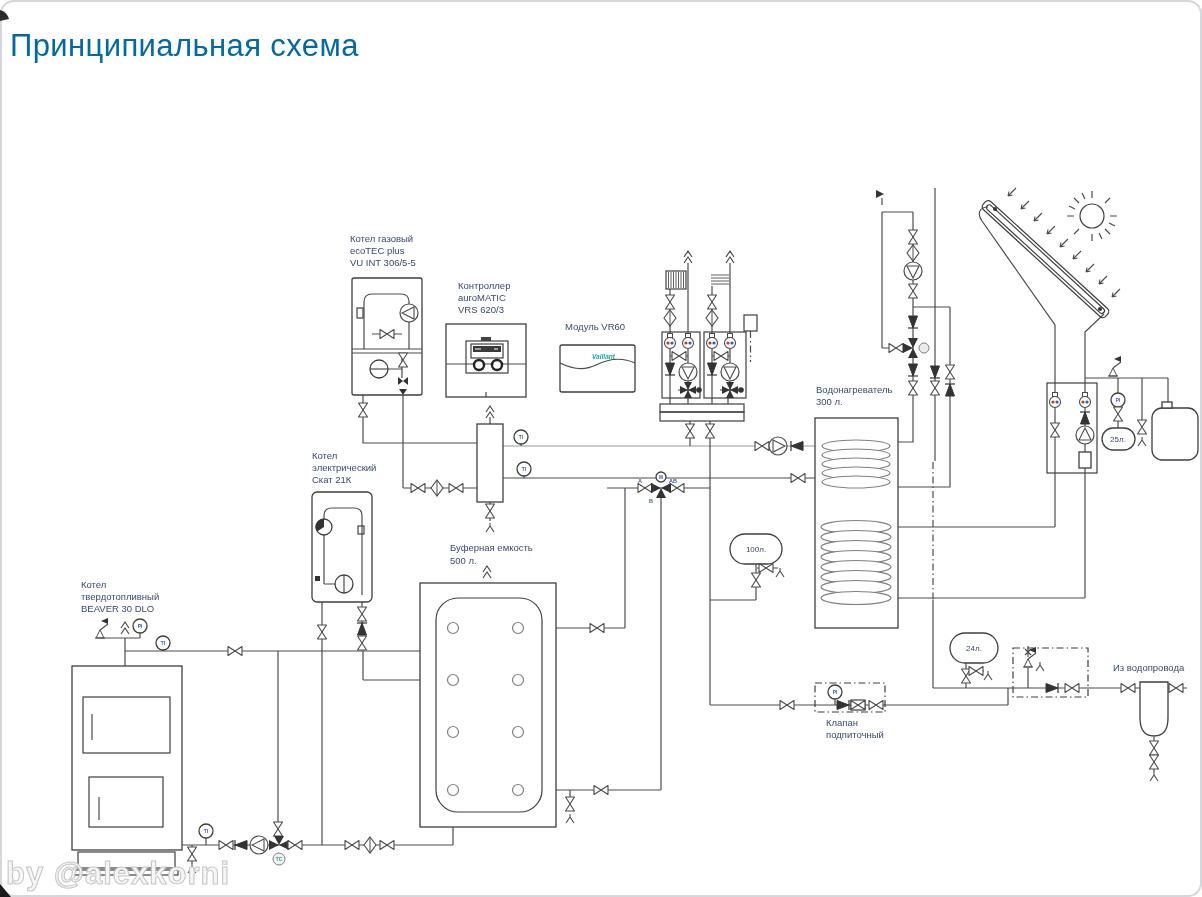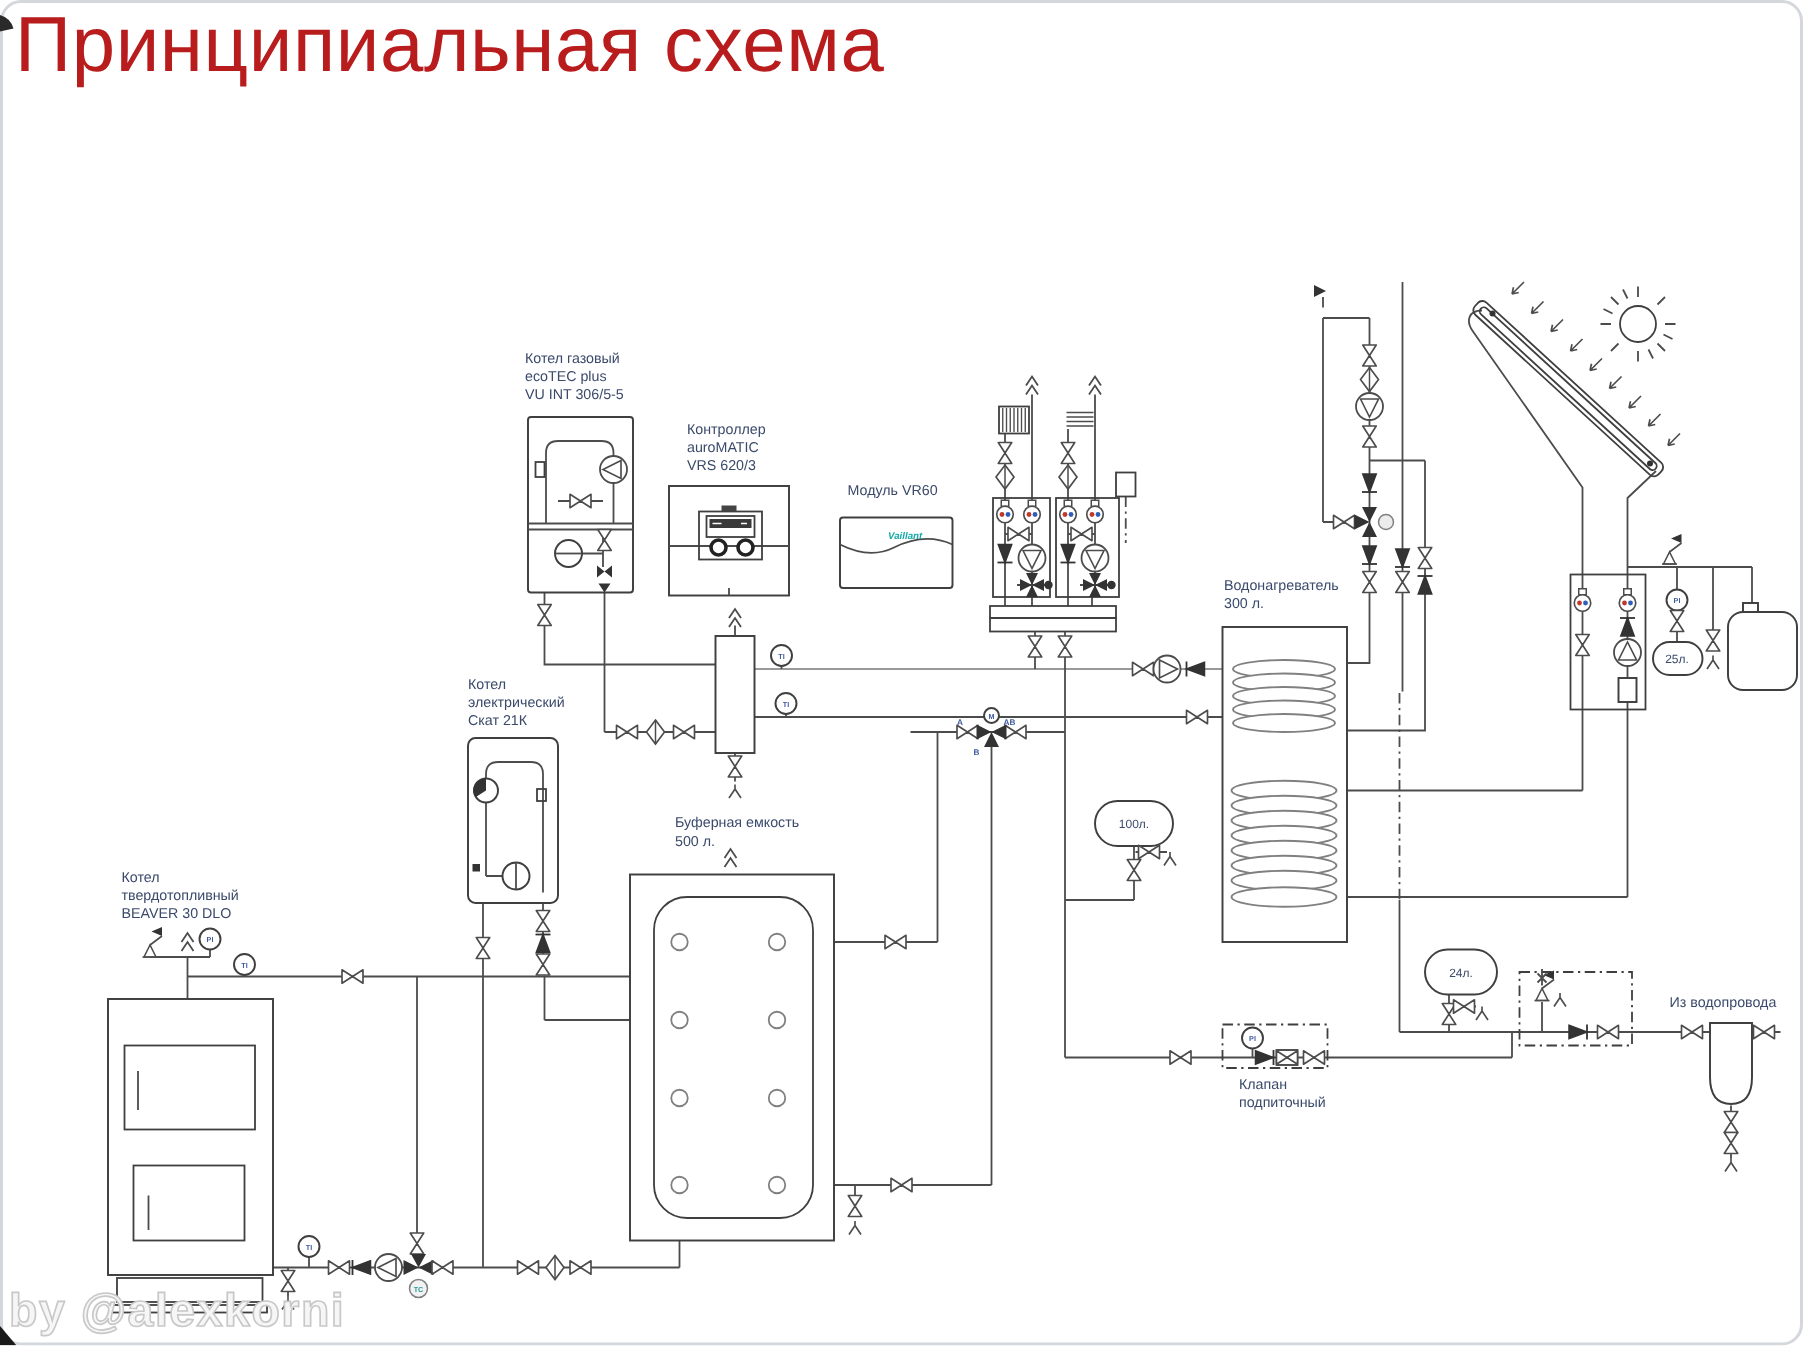--- a/index.html
+++ b/index.html
@@ -1,18 +1,18 @@
 <!DOCTYPE html>
 <html><head>
 <meta charset="utf-8">
 <style>
   html,body{margin:0;padding:0;background:#fff;width:1202px;height:897px;overflow:hidden;
     font-family:"Liberation Sans",sans-serif;position:relative}
   .frame{position:absolute;inset:0;border:2px solid #d4d7db;border-radius:14px;box-sizing:border-box;pointer-events:none}
-  .title{position:absolute;left:10px;top:0;font-size:52px;color:#b91c1c;letter-spacing:.4px}
+  .title{position:absolute;left:10px;top:28px;font-size:31px;color:#0369a1;letter-spacing:.4px}
   svg{position:absolute;left:0;top:0}
   .p{stroke:#4c4c4c;stroke-width:1.2;fill:none}
   .pg{stroke:#999;stroke-width:1.2;fill:none}
   .th{stroke:#4c4c4c;stroke-width:.9;fill:none}
   .bx{stroke:#3f3f3f;stroke-width:1.3;fill:#fff}
   .bxn{stroke:#3f3f3f;stroke-width:1.2;fill:none}
   .gy{stroke:#808080;stroke-width:1.2;fill:#fff}
   .dashdot{stroke-dasharray:7 3 1.5 3}
   text{user-select:none}
   .lbl{font-size:9.5px;fill:#3b4a6b}

